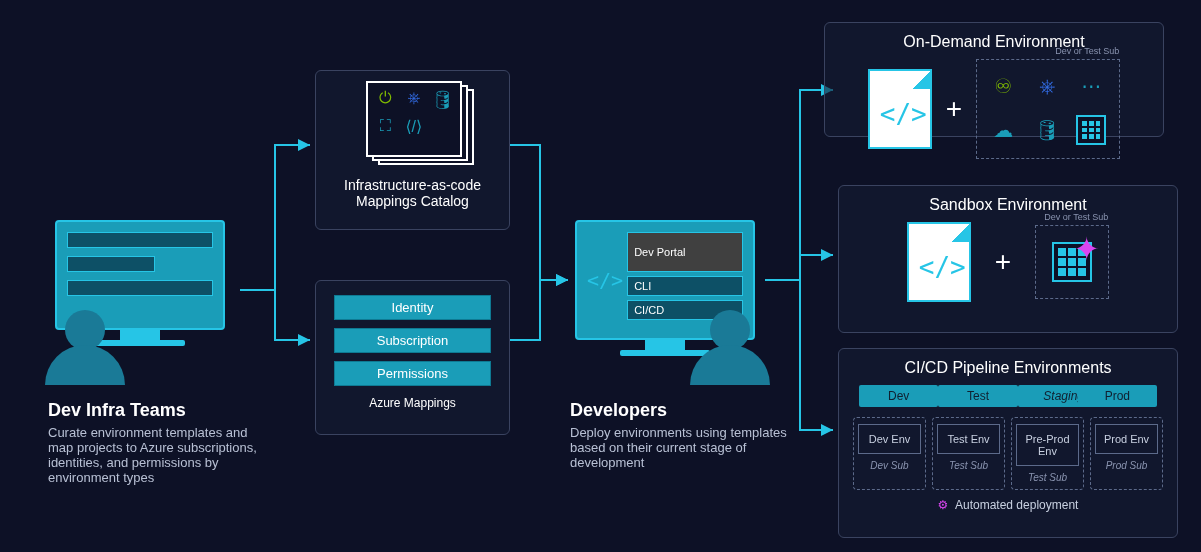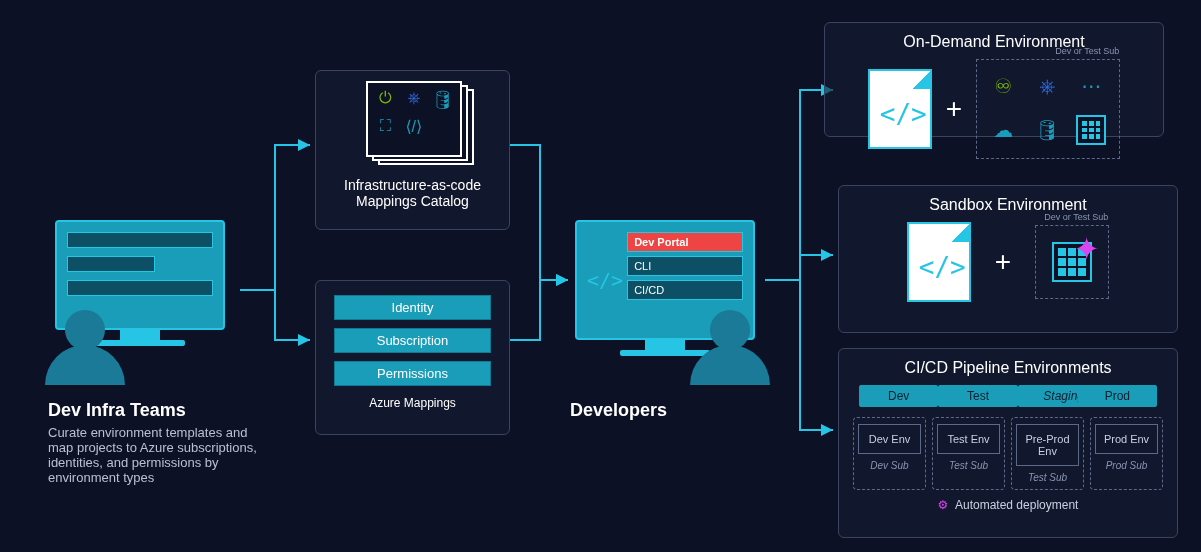--- a/index.html
+++ b/index.html
@@ -153,32 +153,33 @@
   <div class="btn" style="margin-bottom:8px;">Identity</div>
   <div class="btn" style="margin-bottom:8px;">Subscription</div>
   <div class="btn" style="margin-bottom:10px;">Permissions</div>
   <div class="title" style="font-size:12px;">Azure Mappings</div>
 </div>
 
 <div style="position:absolute; left:575px; top:220px; z-index:2;">
   <div class="monitor-screen" style="width:180px; height:120px; display:flex; gap:4px;">
     <div class="code-brackets" style="font-size:20px; align-self:center;">&lt;/&gt;</div>
     <div style="flex:1;">
-      <div style="background:#ef4444; border:1px solid #26c5e6; padding:3px 6px; margin-bottom:4px; font-size:11px;font-weight:bold;">Dev Portal</div>
+      <div style="background:#404040; border:1px solid #26c5e6; padding:13px 6px; margin-bottom:4px; font-size:11px;">Dev Portal</div>
       <div style="background:#0d5066; border:1px solid #26c5e6; padding:3px 6px; margin-bottom:4px; font-size:11px;">CLI</div>
       <div style="background:#0d5066; border:1px solid #26c5e6; padding:3px 6px; font-size:11px;">CI/CD</div>
     </div>
   </div>
   <div class="monitor-stand"></div>
   <div class="monitor-base"></div>
   <div class="user-head" style="left:135px; top:90px;"></div>
   <div class="user-body" style="left:115px; top:125px;"></div>
 </div>
 <div style="position:absolute; left:570px; top:400px; width:220px; z-index:2;">
   <div style="font-size:18px; font-weight:600; margin-bottom:4px;">Developers</div>
+  <div class="subtitle">Deploy environments using templates based on their current stage of development</div>
 </div>
 
 <div class="panel" style="left:824px; top:22px; width:340px; height:115px; padding:10px 20px; z-index:2;">
   <div class="title" style="margin-bottom:8px;">On-Demand Environment</div>
   <div style="display:flex; align-items:center; gap:14px; justify-content:center;">
     <div class="file-icon">
       <div class="code-brackets" style="position:absolute; top:28px; left:10px;">&lt;/&gt;</div>
     </div>
     <div class="plus">+</div>
     <div style="border:1px dashed #5c6a8a; padding:8px; position:relative;">

